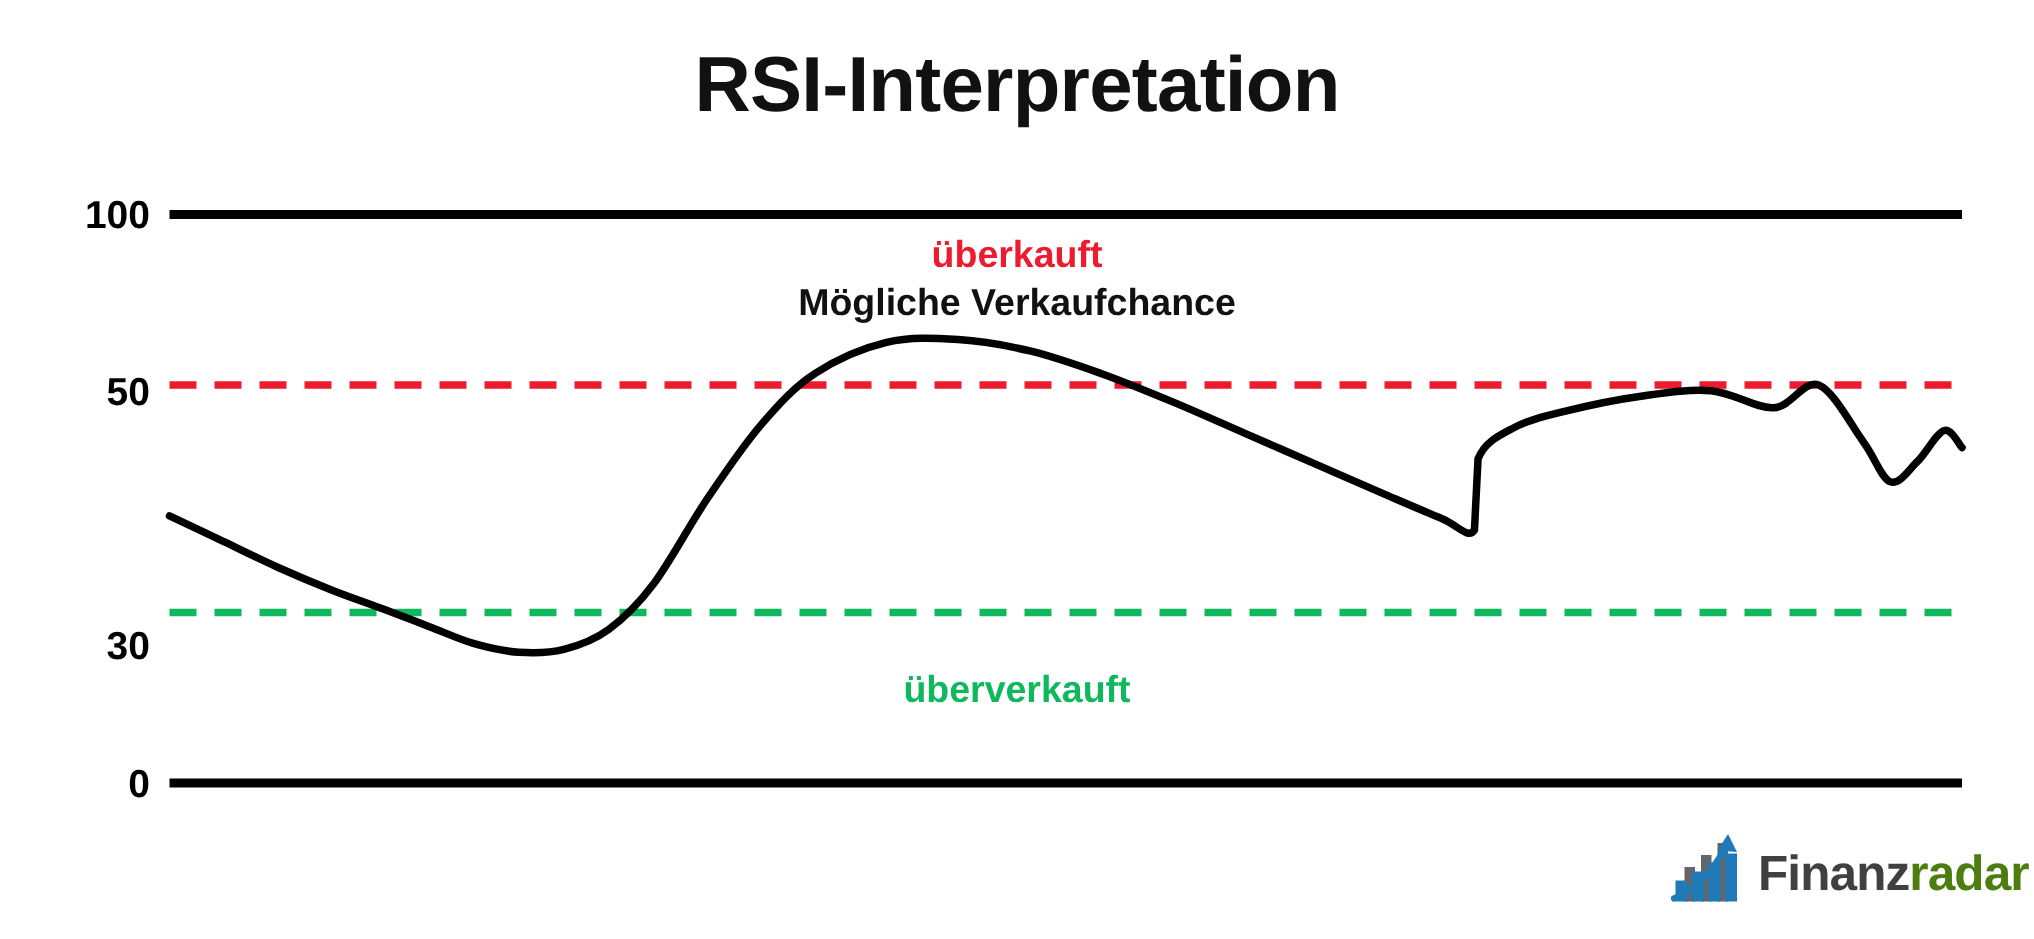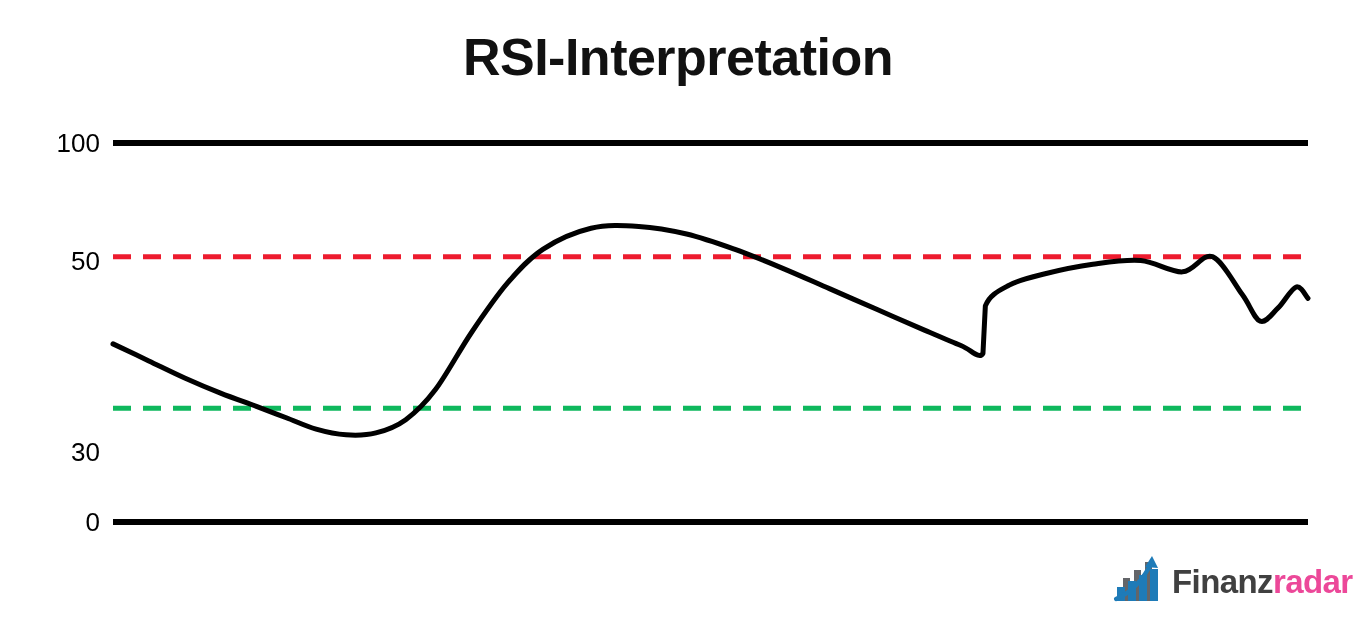--- a/index.html
+++ b/index.html
@@ -48,29 +48,29 @@
     position: absolute;
     left: 0;
     top: 0;
     display: block;
   }
 
   
   .tick-label {
     position: absolute;
     font-size: 26px;
-    font-weight: normal;
+    font-weight: bold;
     color: #000000;
     text-align: right;
     width: 80px;
     line-height: 26px;
   }
   #tick-100 { left: 20px;  top: 130px; }
   #tick-70  { left: 20px;  top: 248px; }
-  #tick-30  { left: 20px;  top: 439px; }
+  #tick-30  { left: 20px;  top: 417px; }
   #tick-0   { left: 20px;  top: 509px; }
 
   
   .zone-block {
     position: absolute;
     width: 1356px;
     text-align: center;
     left: 0;
   }
   .zone-headline {
@@ -100,21 +100,21 @@
   }
   #logo-mark { display: block; }
   #logo-text {
     font-size: 33px;
     font-weight: bold;
     letter-spacing: -0.6px;
     line-height: 36px;
     white-space: nowrap;
   }
   .logo-part-primary { color: #404040; }
-  .logo-part-secondary { color: #ec4899; }
+  .logo-part-secondary { color: #4d7c0f; }
 </style>
 </head>
 <body>
 
 <div id="page">
 
   <div id="chart-title">RSI-Interpretation</div>
 
   <div id="plot-area">
     <svg id="plot-svg" width="1356" height="626" viewBox="0 0 1356 626">
@@ -129,22 +129,27 @@
 
       <path id="rsi-path" fill="none" stroke="#000000" stroke-width="5" stroke-linecap="round" stroke-linejoin="round" d="M 113.00 343.87 C 118.97 346.71, 136.90 355.24, 148.85 360.93 C 160.80 366.61, 172.75 372.61, 184.70 377.98 C 196.65 383.35, 208.60 388.40, 220.55 393.14 C 232.50 397.88, 245.45 402.30, 256.40 406.40 C 267.35 410.51, 276.32 413.98, 286.27 417.77 C 296.23 421.56, 306.19 426.30, 316.15 429.14 C 326.11 431.99, 336.07 434.20, 346.02 434.83 C 355.98 435.46, 365.94 435.46, 375.90 432.94 C 385.86 430.41, 395.82 426.93, 405.77 419.67 C 415.73 412.41, 424.70 403.88, 435.65 389.35 C 446.60 374.82, 459.55 350.19, 471.50 332.50 C 483.45 314.81, 495.40 297.13, 507.35 283.23 C 519.30 269.33, 529.26 258.28, 543.20 249.12 C 557.14 239.96, 575.07 232.06, 591.00 228.27 C 606.93 224.48, 622.87 225.43, 638.80 226.38 C 654.73 227.33, 670.67 230.17, 686.60 233.96 C 702.53 237.75, 718.47 243.44, 734.40 249.12 C 750.33 254.81, 766.27 261.44, 782.20 268.07 C 798.13 274.70, 814.07 281.97, 830.00 288.91 C 845.93 295.86, 861.87 302.81, 877.80 309.76 C 893.73 316.71, 911.66 324.60, 925.60 330.61 C 939.54 336.61, 951.89 341.97, 961.45 345.76 C 971.01 349.56, 978.98 359.98, 982.96 353.35 L 985.35 305.97 C 989.73 294.60, 999.29 290.49, 1009.25 285.13 C 1019.21 279.76, 1031.16 277.23, 1045.10 273.75 C 1059.04 270.28, 1076.97 266.49, 1092.90 264.28 C 1108.83 262.07, 1125.76 259.23, 1140.70 260.49 C 1155.64 261.75, 1170.58 272.49, 1182.53 271.86 C 1194.48 271.23, 1202.44 252.91, 1212.40 256.70 C 1222.36 260.49, 1234.31 283.86, 1242.27 294.60 C 1250.24 305.34, 1254.22 318.92, 1260.20 321.13 C 1266.18 323.34, 1272.15 313.55, 1278.13 307.87 C 1284.10 302.18, 1291.07 288.60, 1296.05 287.02 C 1301.03 285.44, 1306.01 296.50, 1308.00 298.39"></path>
     </svg>
   </div>
 
   <div class="tick-label" id="tick-100">100</div>
   <div class="tick-label" id="tick-70">50</div>
   <div class="tick-label" id="tick-30">30</div>
   <div class="tick-label" id="tick-0">0</div>
 
+  <div class="zone-block" id="overbought-block">
+    <div class="zone-headline" id="overbought-label">überkauft</div>
+    <div class="zone-sub">Mögliche Verkaufchance</div>
+  </div>
 
   <div class="zone-block" id="oversold-block">
+    <div class="zone-headline" id="oversold-label">überverkauft</div>
   </div>
 
   <div id="logo">
     <svg id="logo-mark" width="54" height="52" viewBox="0 0 54 52">
 
       <rect x="11" y="22" width="7" height="23" fill="#636569"></rect>
       <rect x="22" y="14" width="7" height="31" fill="#636569"></rect>
       <rect x="33" y="6" width="7" height="39" fill="#636569"></rect>
 
       <rect x="5" y="31" width="8" height="14" fill="#1E7BB8"></rect>

